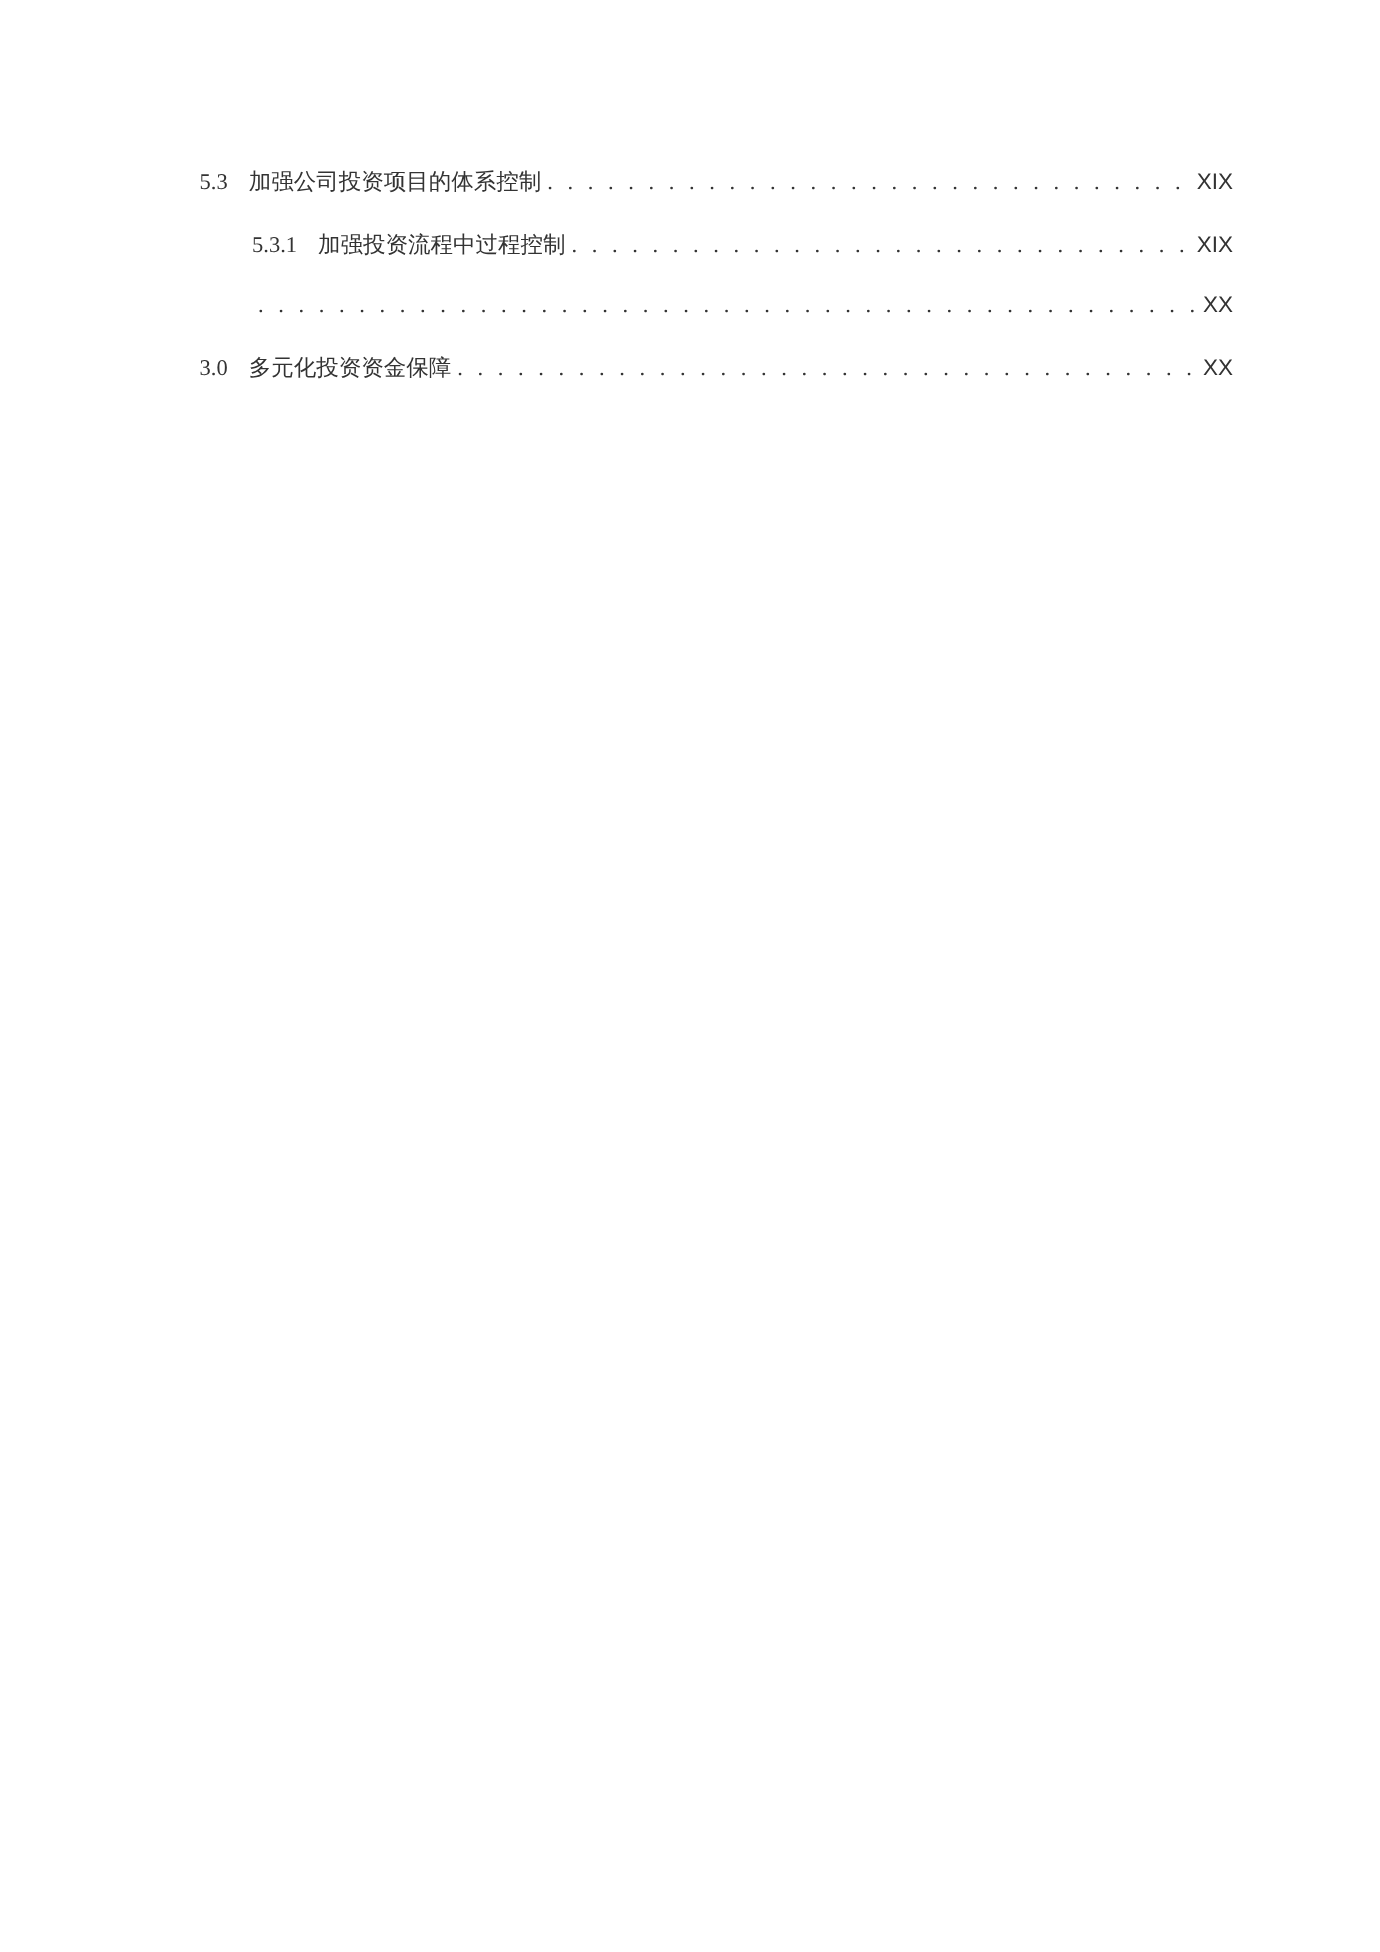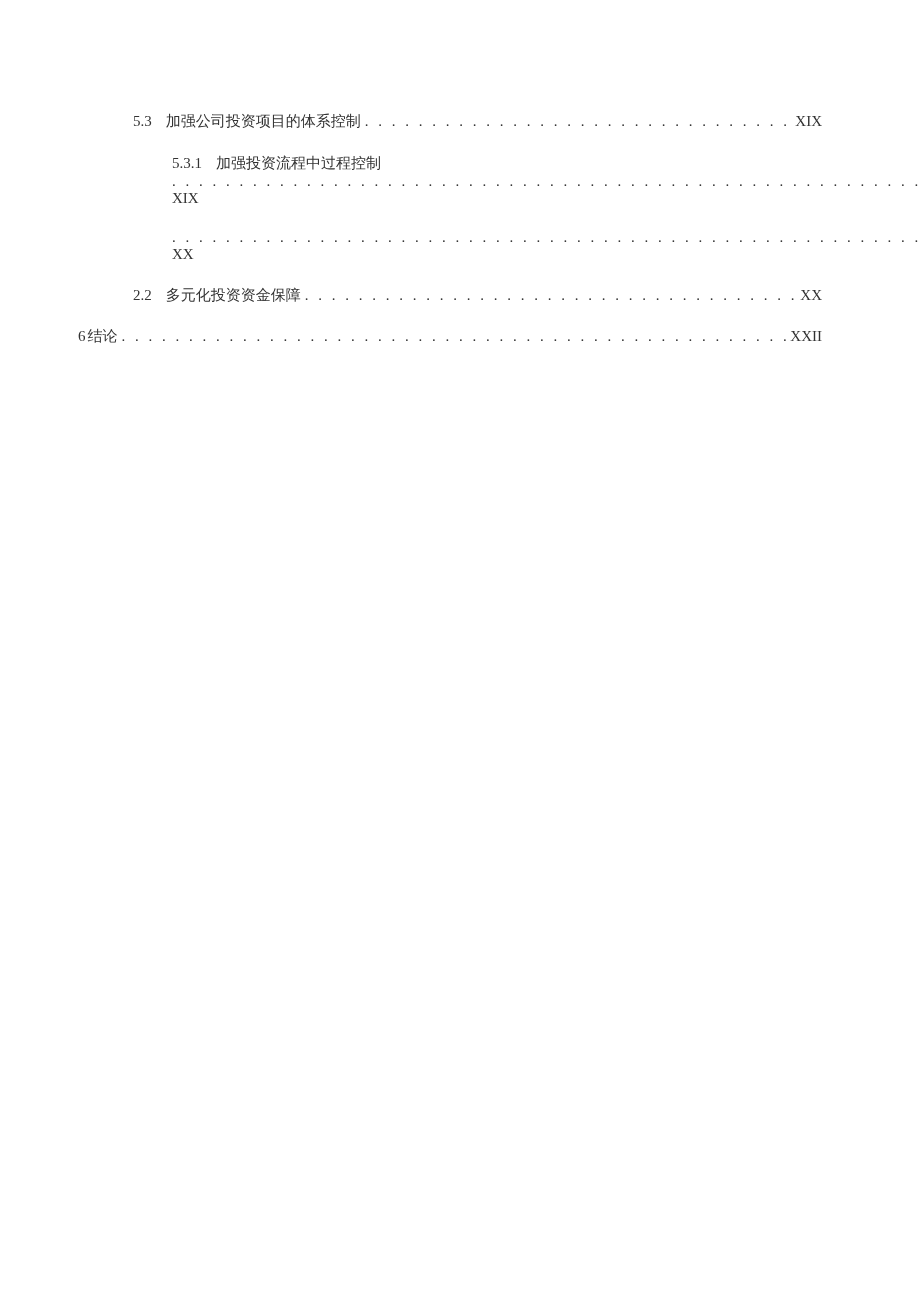--- a/index.html
+++ b/index.html
@@ -40,26 +40,26 @@
     overflow: hidden;
     letter-spacing: 3px;
     color: #333333;
     margin: 0 4px;
   }
   .toc-leader::before {
     content: ". . . . . . . . . . . . . . . . . . . . . . . . . . . . . . . . . . . . . . . . . . . . . . . . . . . . . . . . . . . . . . . . . . . . . . . . . . . . . . . . . . . . . . . . . . . . . . . . . . . . . . . . . . . . . . . . . . . . . . . . . . . . . . . . . . . . . .";
   }
   .toc-page {
     flex: 0 0 auto;
-    font-family: Liberation Serif, serif;
+    font-family: Liberation Sans, sans-serif;
     text-align: center;
   }
   .indent-0 { padding-left: 0; }
   .indent-1 { padding-left: 55px; }
-  .indent-2 { padding-left: 90px; flex-direction: column; }
+  .indent-2 { padding-left: 90px; }
   .gap-after-num-sec { width: 14px; display: inline-block; }
   .gap-after-num-sub { width: 14px; display: inline-block; }
   .gap-after-num-chap { width: 2px; display: inline-block; }
 </style>
 </head>
 <body>
 
 <div class="page">
 
   <div class="toc-line indent-1">
@@ -78,28 +78,21 @@
     <span class="toc-page">XIX</span>
   </div>
 
   <div class="toc-line indent-2">
     <span class="toc-leader"></span>
     <span class="toc-page">XX</span>
   </div>
 
   <div class="toc-line indent-1">
     <span class="toc-left">
-      <span class="toc-num">2.2</span><span class="gap-after-num-sec"></span><span class="toc-title">多元化投资资金保障</span>
+      <span class="toc-num">3.0</span><span class="gap-after-num-sec"></span><span class="toc-title">多元化投资资金保障</span>
     </span>
     <span class="toc-leader"></span>
     <span class="toc-page">XX</span>
   </div>
 
-  <div class="toc-line indent-0">
-    <span class="toc-left">
-      <span class="toc-num">6</span><span class="gap-after-num-chap"></span><span class="toc-title">结论</span>
-    </span>
-    <span class="toc-leader"></span>
-    <span class="toc-page">XXII</span>
-  </div>
 
 
 </div>
 
 </body></html>

